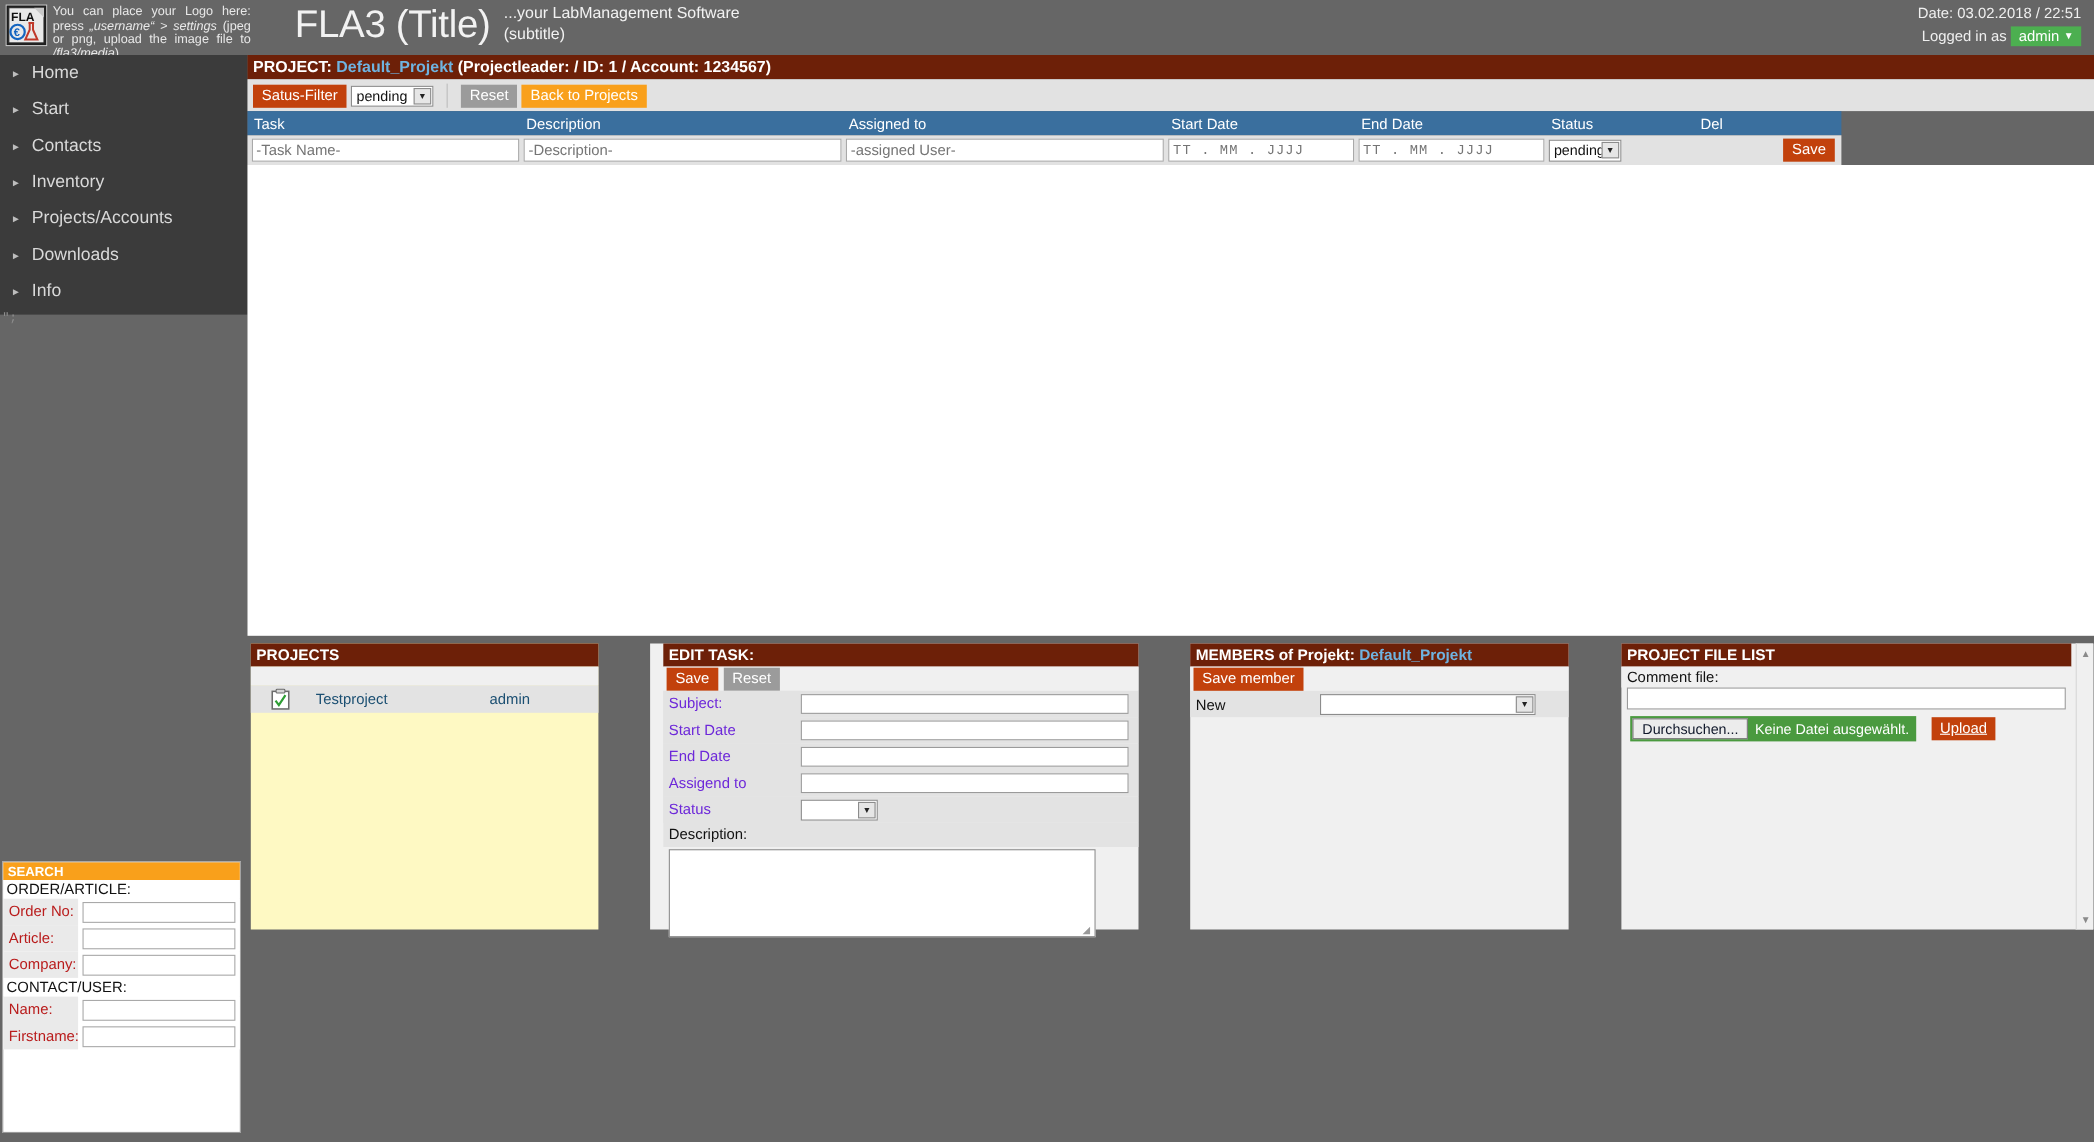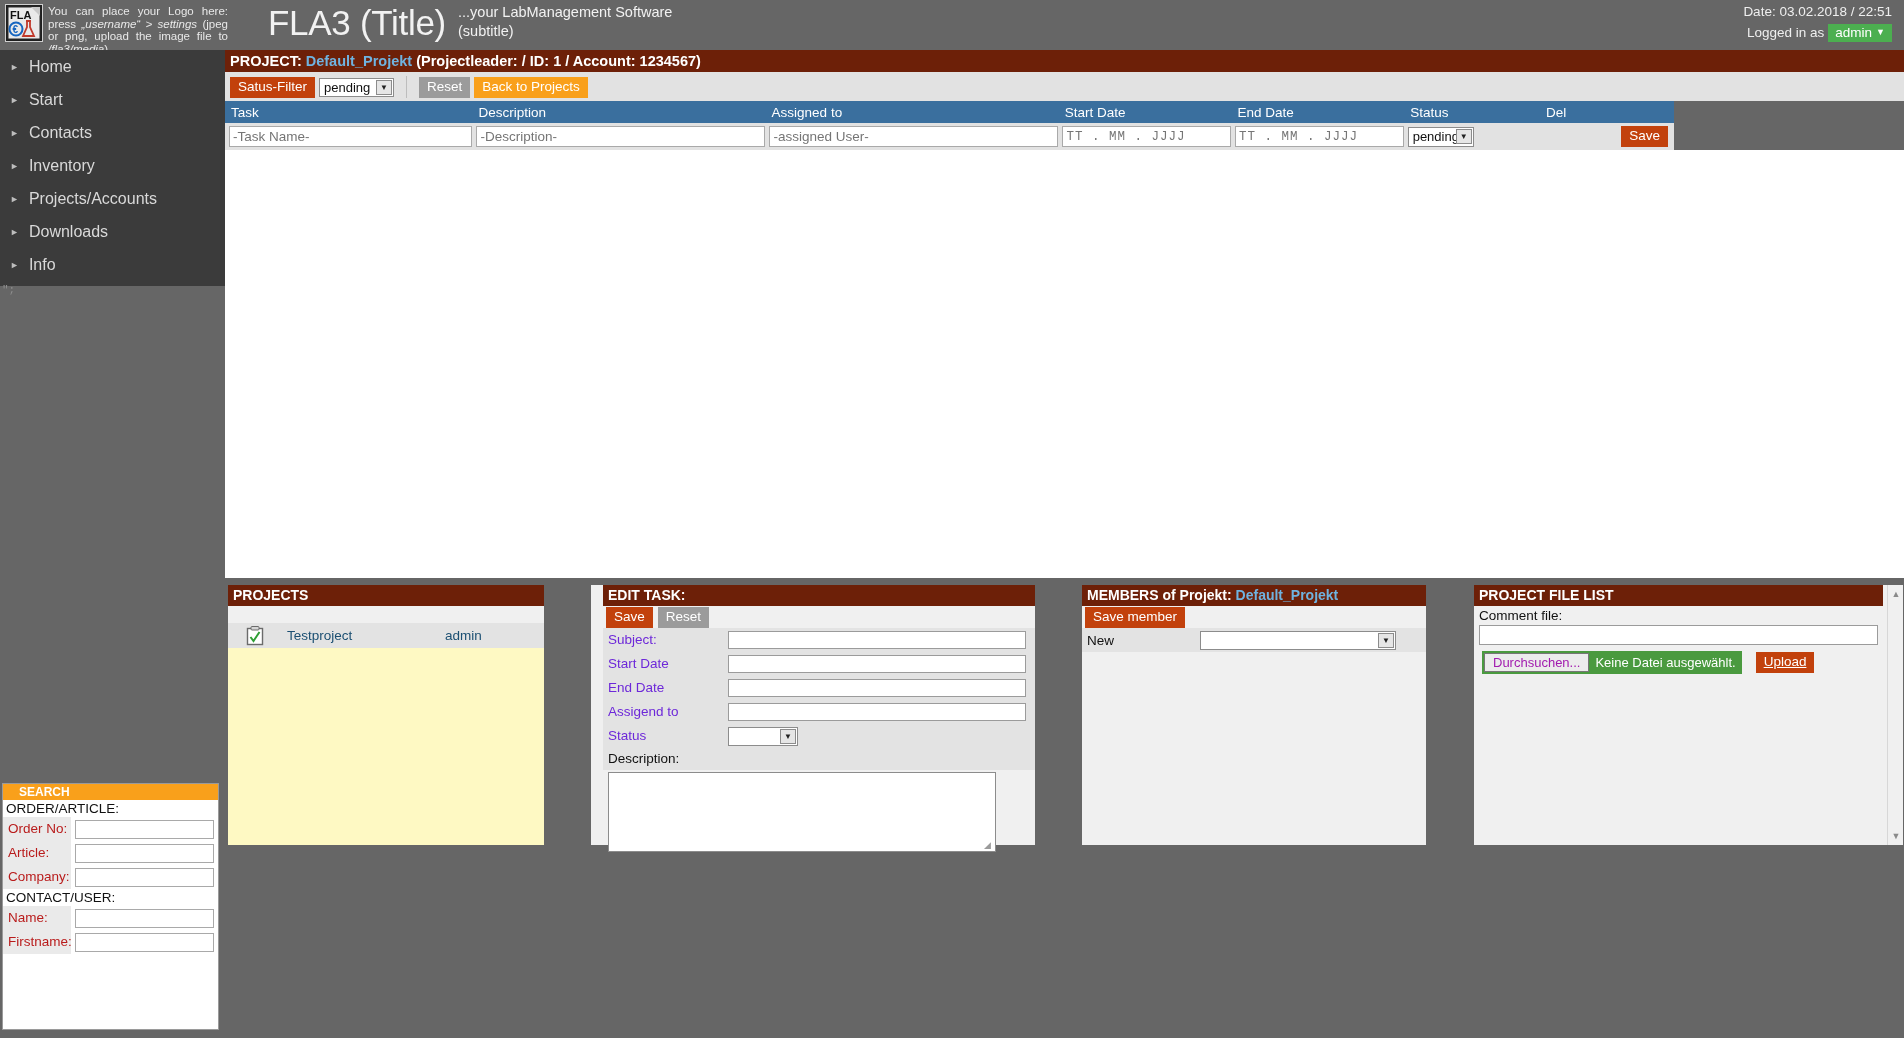--- a/index.html
+++ b/index.html
@@ -66,21 +66,21 @@
     line-height: 9px;
   }
 
   
   #search-panel {
     position: absolute; left: 2px; top: 783px; width: 217px; height: 247px;
     background: #ffffff; border: 1px solid #9a9a9a;
   }
   #search-title {
     height: 16px; background: #f9a01b; color: #ffffff;
-    font-size: 12px; font-weight: bold; padding-left: 16px; line-height: 16px;
+    font-size: 12px; font-weight: bold; padding-left: 4px; line-height: 16px;
   }
   .search-section {
     font-size: 13.5px; color: #111; padding: 1px 0 1px 3px; background: #ffffff;
   }
   .search-row { display: flex; align-items: center; height: 24px; background:#fff; }
   .search-label {
     width: 68px; background: #eaeaea; font-size: 13.5px; color: #b91c1c;
     padding-left: 5px; height: 24px; line-height: 24px;
   }
   .search-field {
@@ -223,21 +223,21 @@
   #comment-field {
     margin-left: 5px; width: 399px; height: 20px; background: #ffffff;
     border: 1px solid #9b9b9b;
   }
   #upload-row { display: flex; align-items: center; margin-top: 6px; padding-left: 8px; }
   #file-picker {
     display: flex; align-items: center; background: #4a9a3f; height: 23px;
     padding: 0 6px 0 2px;
   }
   #browse-btn {
-    background: #ececec; border: 1px solid #767676; font-size: 13px; color: #a21caf;
+    background: #ececec; border: 1px solid #767676; font-size: 13px; color: #0f172a;
     padding: 1px 8px; margin-right: 6px; cursor: pointer;
   }
   #no-file { color: #ffffff; font-size: 13px; }
   #upload-btn { margin-left: 14px; text-decoration: underline; }
   #files-scroll {
     position: absolute; right: 0; top: 0; width: 16px; height: 260px;
     background: #f0f0f0; border-left: 1px solid #d7d7d7;
   }
   .sb-arrow {
     position: absolute; left: 0; width: 16px; height: 16px;

